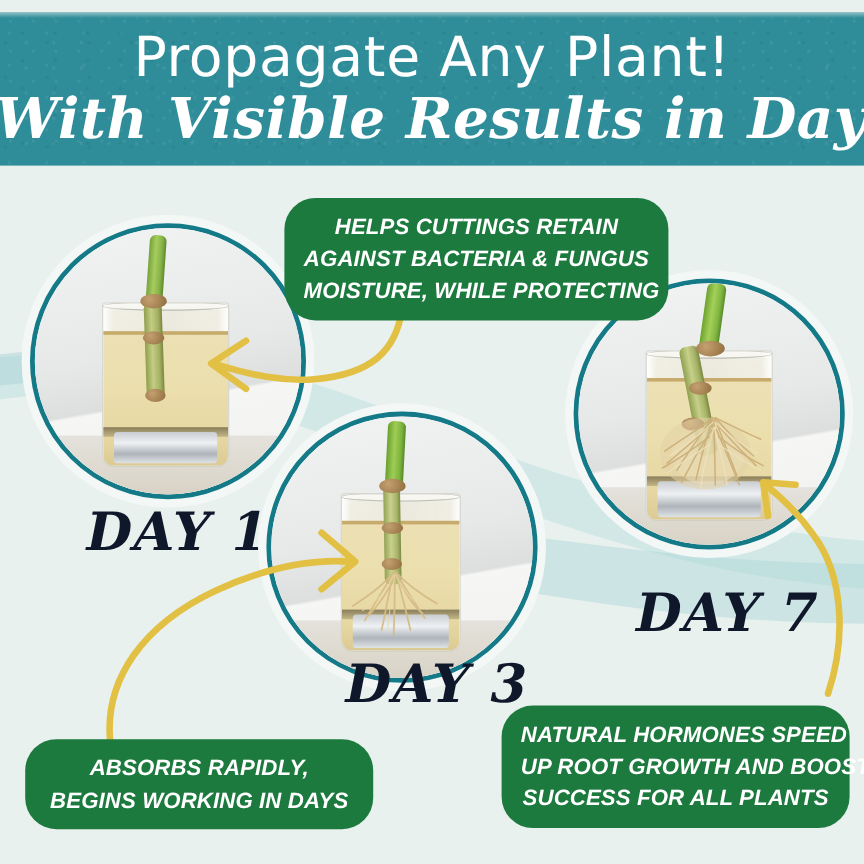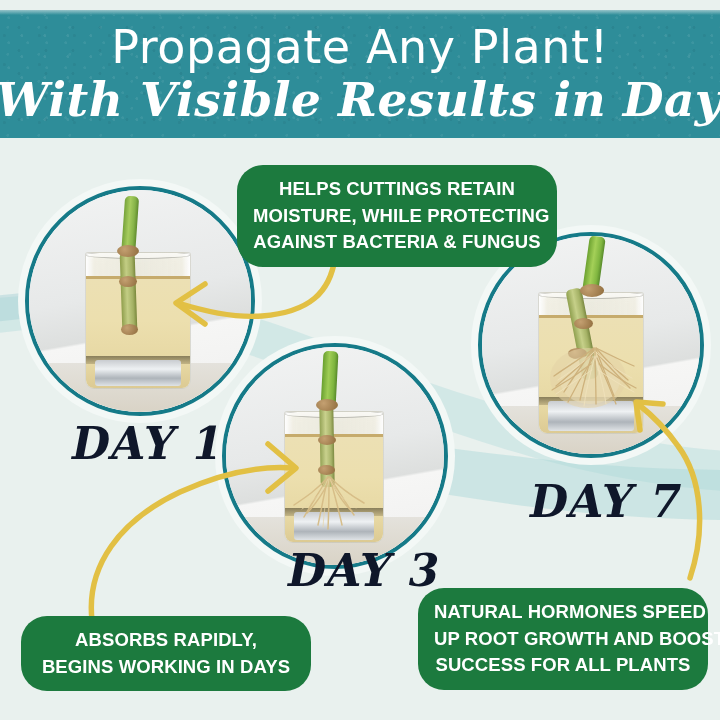--- a/index.html
+++ b/index.html
@@ -145,21 +145,21 @@
     color:#ffffff;
     text-align:center;
     font-size:18.5px;
     line-height:26.5px;
     font-weight:700;
     letter-spacing:.1px;
     padding:11px 16px;
     box-sizing:border-box;
     font-family:"Liberation Sans", sans-serif;
   }
-  .callout .ln{display:block;white-space:nowrap;}
+  .callout .ln{display:block;white-space:nowrap;font-style:italic;}
 
   
   .arrows{position:absolute;left:0;top:0;width:720px;height:720px;pointer-events:none;}
 </style>
 </head>
 <body>
 
 <div id="stage">
 
   <svg class="bg-svg" viewBox="0 0 720 720" preserveAspectRatio="none">
@@ -297,21 +297,21 @@
             <path d="M60 16 C 72 28 84 36 96 42"></path>
             <path d="M59 20 C 54 38 50 54 48 70"></path>
             <path d="M59 20 C 64 38 68 54 70 68"></path>
             <path d="M56 34 C 44 42 32 50 20 58"></path>
             <path d="M62 34 C 74 42 86 50 98 56"></path>
           </g>
         </svg>
       </div>
     </div>
   </div>
-  <div class="day-label" style="left:530px;top:476px;">DAY 7</div>
+  <div class="day-label" style="left:530px;top:486px;">DAY 7</div>
 
   <svg class="arrows" viewBox="0 0 720 720">
 
     <g>
       <path d="M 335 258 C 330 292 310 312 262 316 C 236 318 210 313 178 303" stroke="#e2c044" stroke-width="5.5" fill="none" stroke-linecap="round"></path>
       <path d="M 205 284 L 176 303 L 205 324" stroke="#e2c044" stroke-width="5.5" fill="none" stroke-linecap="round" stroke-linejoin="round"></path>
     </g>
 
     <g>
       <path d="M 92 620 C 86 566 120 520 180 492 C 224 472 262 466 292 468" stroke="#e2c044" stroke-width="5.5" fill="none" stroke-linecap="round"></path>
@@ -319,22 +319,22 @@
     </g>
 
     <g>
       <path d="M 690 578 C 706 530 702 478 678 446 C 664 426 648 412 638 404" stroke="#e2c044" stroke-width="5.5" fill="none" stroke-linecap="round"></path>
       <path d="M 663 404 L 636 402 L 640 430" stroke="#e2c044" stroke-width="5.5" fill="none" stroke-linecap="round" stroke-linejoin="round"></path>
     </g>
   </svg>
 
   <div class="callout" style="left:237px;top:165px;width:320px;">
     <span class="ln">HELPS CUTTINGS RETAIN</span>
+    <span class="ln">AGAINST BACTERIA &amp; FUNGUS</span>
     <span class="ln">MOISTURE, WHILE PROTECTING</span>
-    <span class="ln">AGAINST BACTERIA &amp; FUNGUS</span>
   </div>
 
   <div class="callout" style="left:21px;top:616px;width:290px;">
     <span class="ln">ABSORBS RAPIDLY,</span>
     <span class="ln">BEGINS WORKING IN DAYS</span>
   </div>
 
   <div class="callout" style="left:418px;top:588px;width:290px;">
     <span class="ln">NATURAL HORMONES SPEED</span>
     <span class="ln">UP ROOT GROWTH AND BOOST</span>

